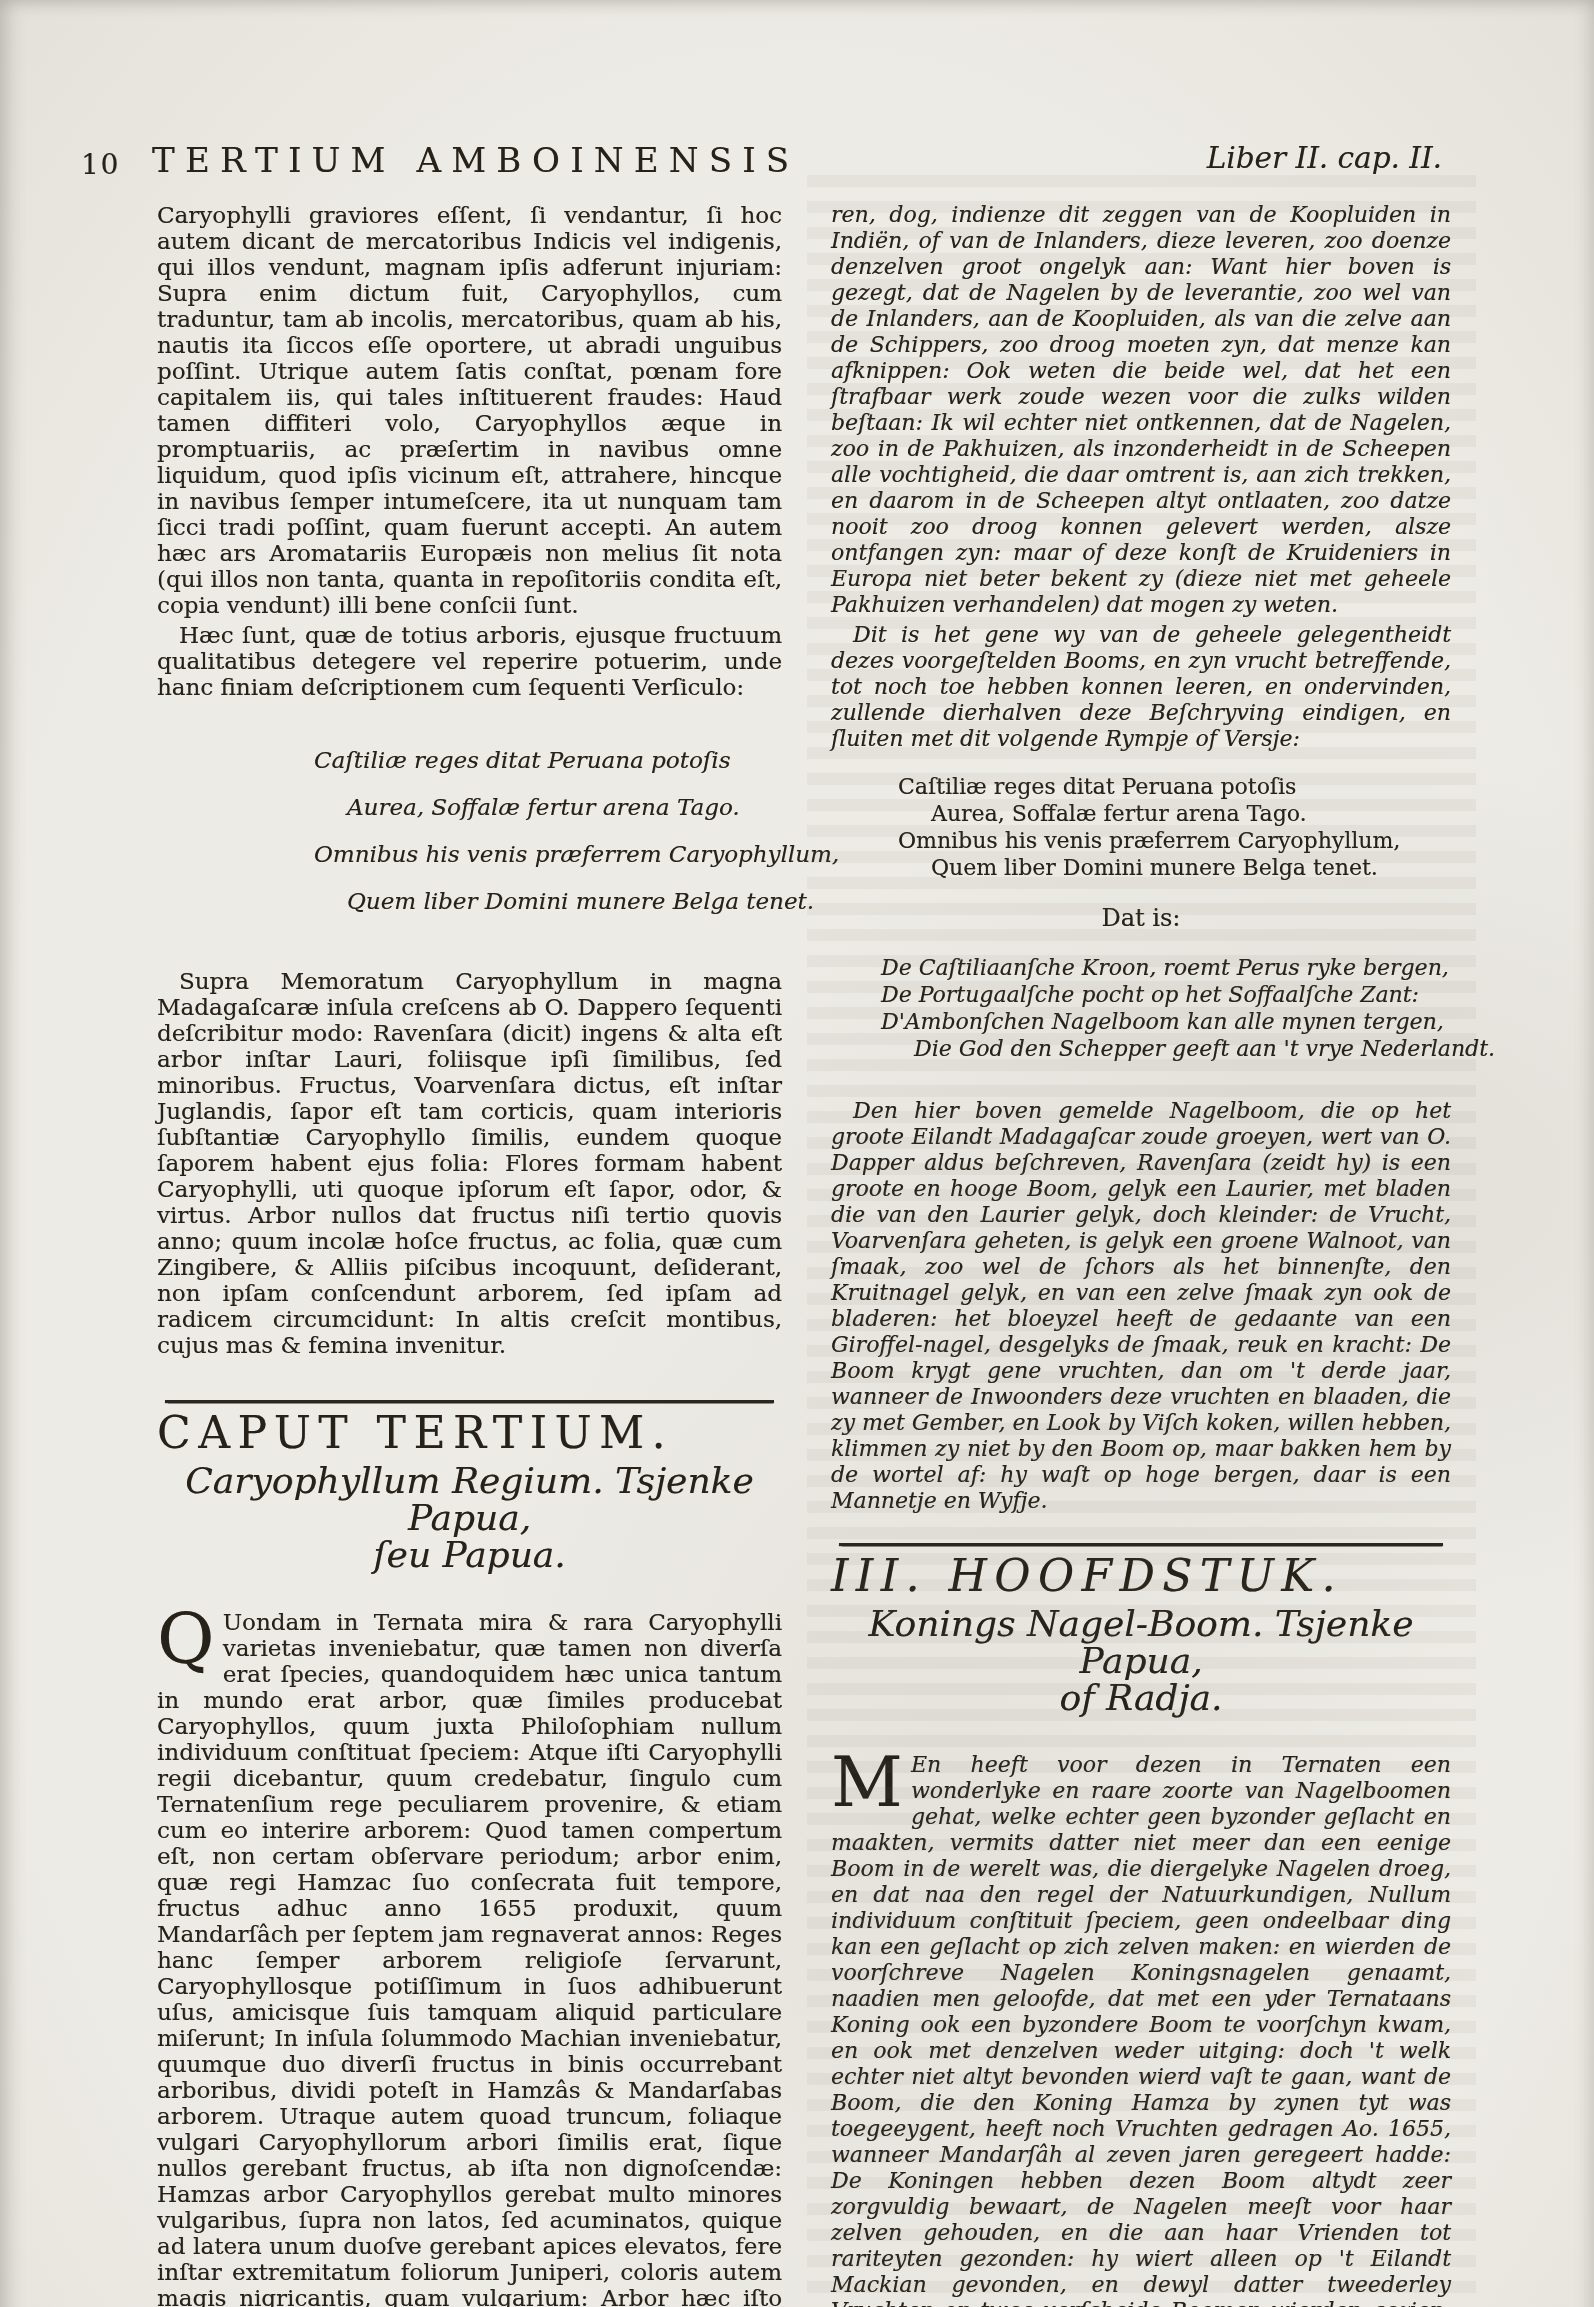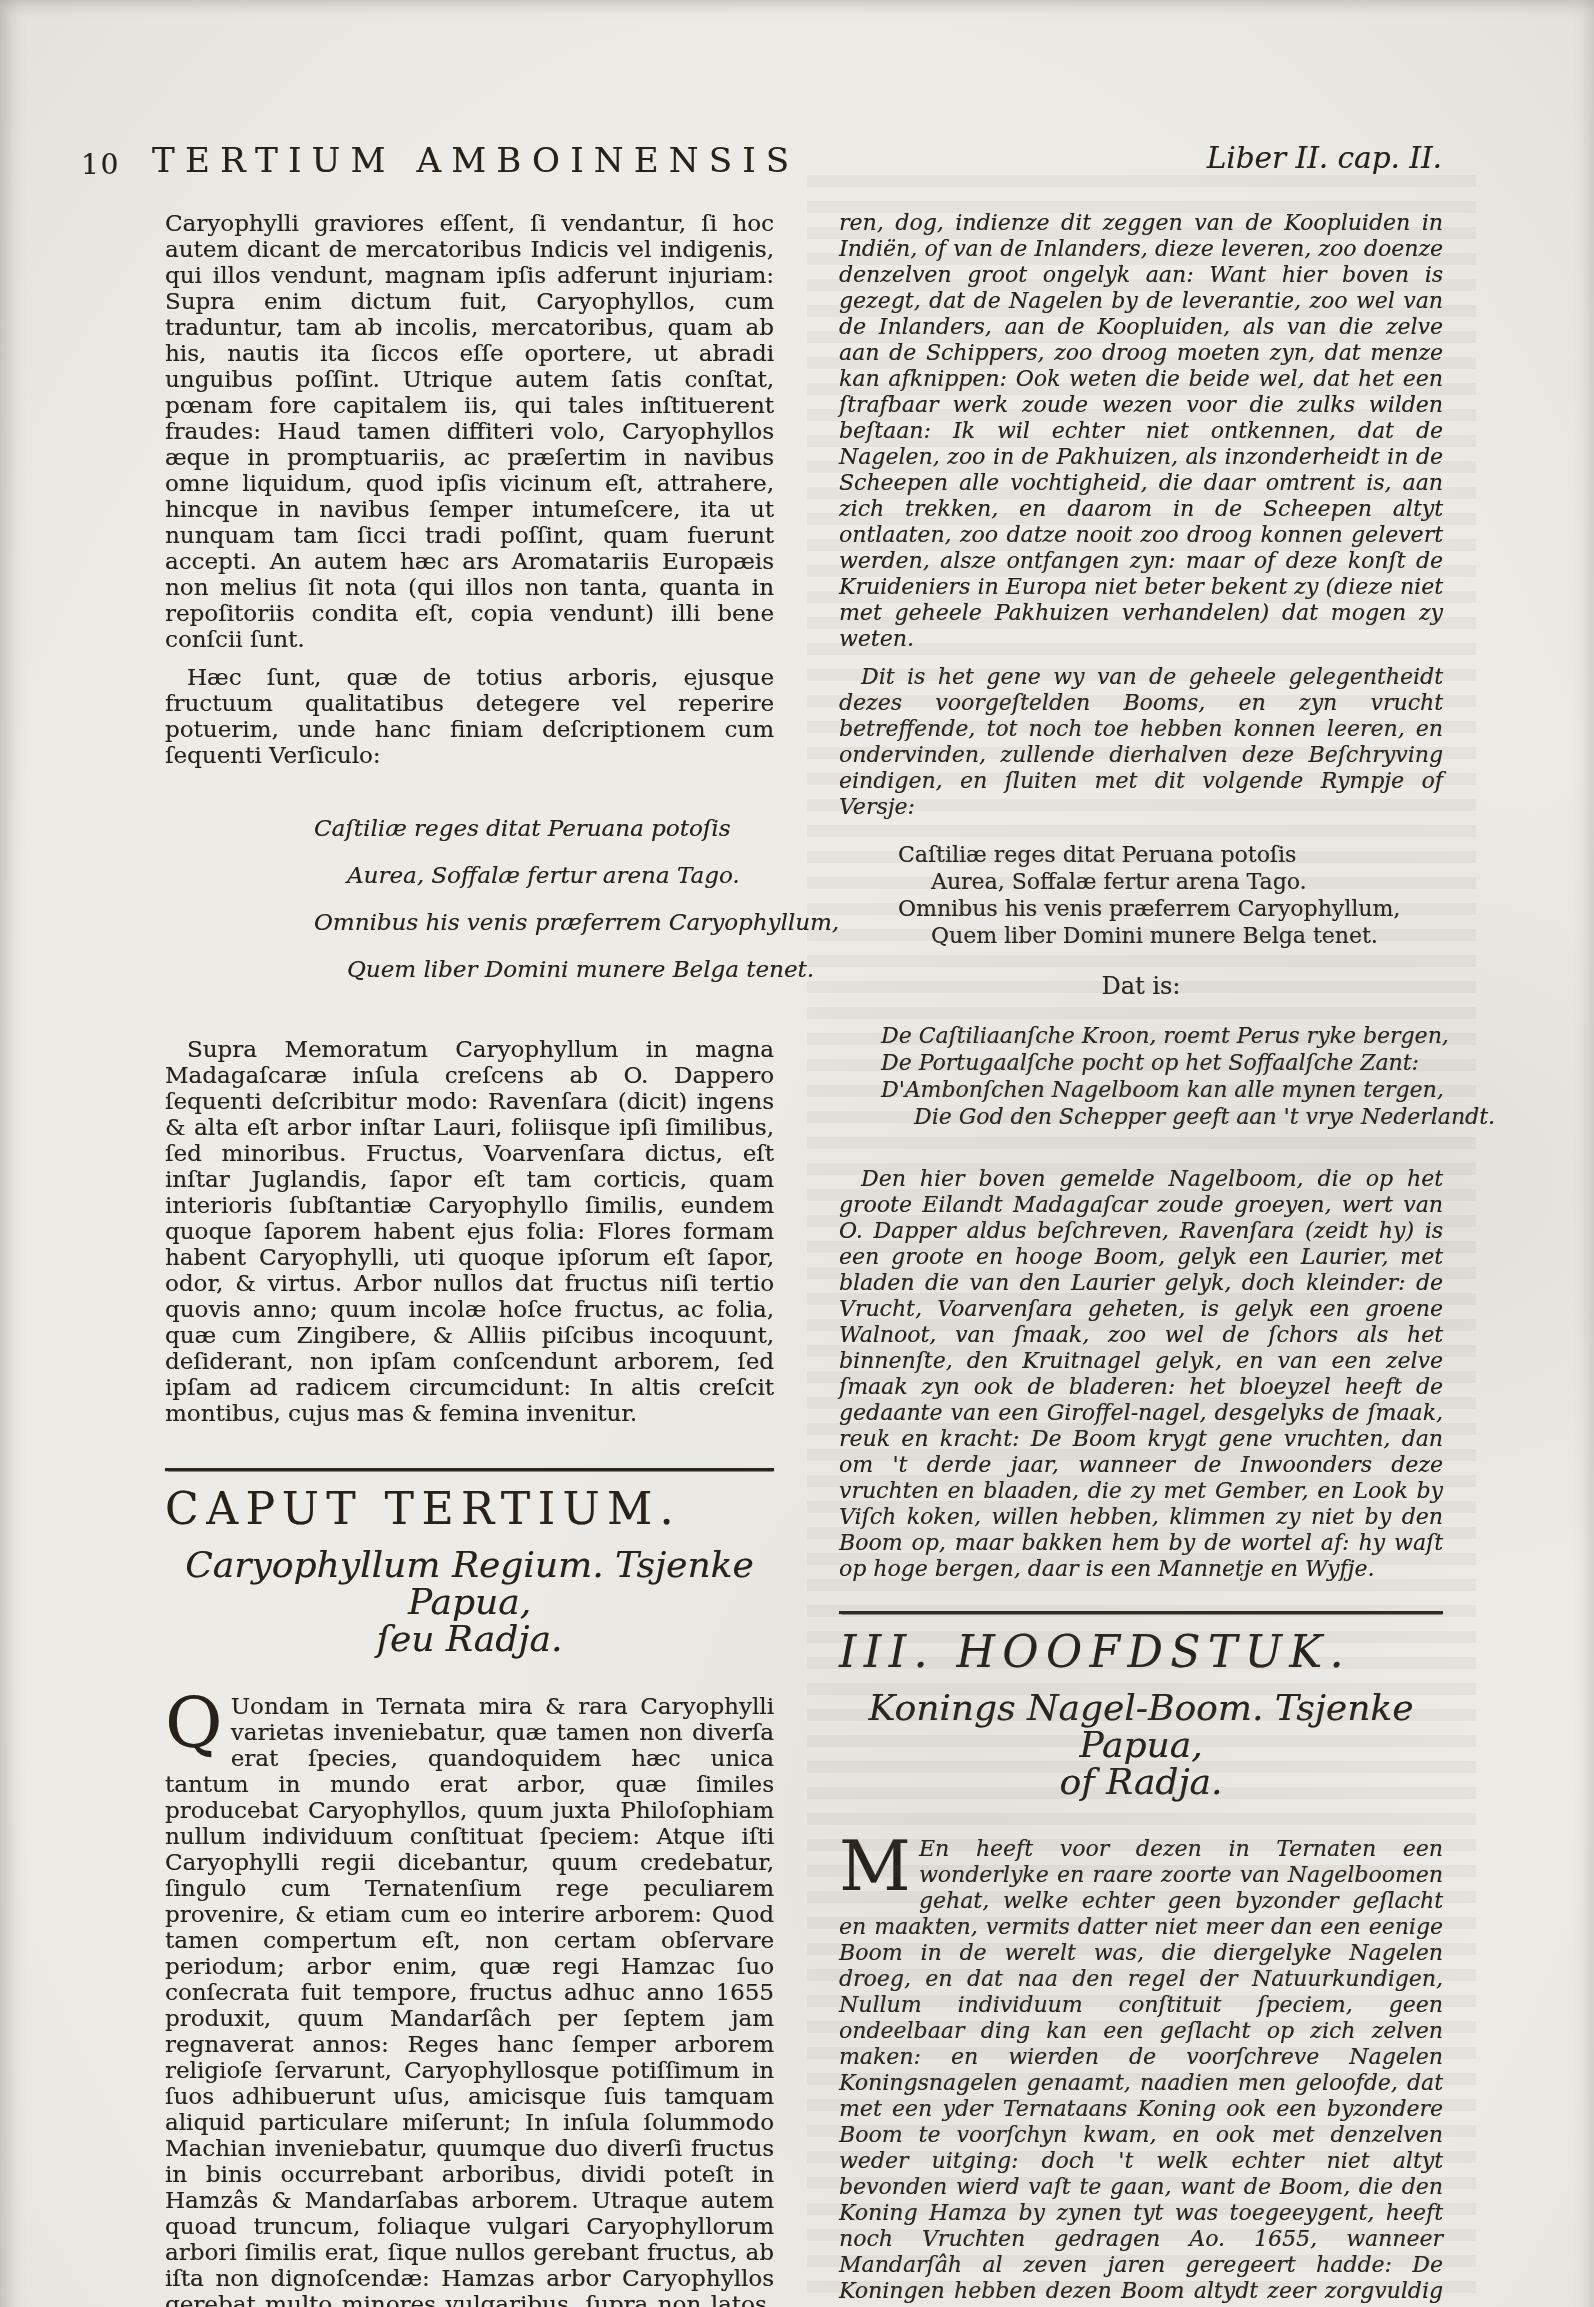--- a/index.html
+++ b/index.html
@@ -26,21 +26,21 @@
     font-size:34px;letter-spacing:0.30em;white-space:nowrap;
   }
   .runsection{
     position:absolute;right:151px;top:9.2px;font-size:29.5px;font-style:italic;white-space:nowrap;
   }
 
   
   .col{position:absolute;top:198px;text-align:justify;}
   .col-left{left:153px;width:633px;font-size:23px;line-height:26px;}
   .col-right{left:827px;width:628px;font-size:22px;line-height:26px;font-style:italic;}
-  .col p{margin:12px;}
+  .col p{margin:4px;}
   .indent{text-indent:22px;}
 
   
   .verse{list-style:none;margin:0;padding:0 0 0 134px;}
   .verse li{white-space:nowrap;margin-left:27px;}
   .verse-left{margin-top:47px;margin-bottom:54px;font-style:italic;}
   .verse-left li{margin-bottom:21px;line-height:26px;}
   .verse-right{margin-top:21px;padding-left:44px;font-style:normal;}
   .verse-right li{line-height:27px;}
   .verse-nl{padding-left:27px;}
@@ -98,21 +98,21 @@
       <li class="v-indent">Quem liber Domini munere Belga tenet.</li>
     </ul>
 
     <p class="indent">Supra Memoratum Caryophyllum in magna Madagaſcaræ inſula creſcens ab O. Dappero ſequenti deſcribitur modo: Ravenſara (dicit) ingens &amp; alta eſt arbor inſtar Lauri, foliisque ipſi ſimilibus, ſed minoribus. Fructus, Voarvenſara dictus, eſt inſtar Juglandis, ſapor eſt tam corticis, quam interioris ſubſtantiæ Caryophyllo ſimilis, eundem quoque ſaporem habent ejus folia: Flores formam habent Caryophylli, uti quoque ipſorum eſt ſapor, odor, &amp; virtus. Arbor nullos dat fructus niſi tertio quovis anno; quum incolæ hoſce fructus, ac folia, quæ cum Zingibere, &amp; Alliis piſcibus incoquunt, deſiderant, non ipſam conſcendunt arborem, ſed ipſam ad radicem circumcidunt: In altis creſcit montibus, cujus mas &amp; femina invenitur.</p>
 
     <hr class="rule">
 
     <p class="chapter">CAPUT TERTIUM.</p>
     <p class="subtitle">
       <span>Caryophyllum Regium. Tsjenke Papua,</span><br>
-      <span>ſeu Radja.</span>
+      <span>ſeu Papua.</span>
     </p>
 
     <p class="dropcap-para">
       <span class="dropcap">Q</span><span>Uondam in Ternata mira &amp; rara Caryophylli varietas inveniebatur, quæ tamen non diverſa erat ſpecies, quandoquidem hæc unica tantum in mundo erat arbor, quæ ſimiles producebat Caryophyllos, quum juxta Philoſophiam nullum individuum conſtituat ſpeciem: Atque iſti Caryophylli regii dicebantur, quum credebatur, ſingulo cum Ternatenſium rege peculiarem provenire, &amp; etiam cum eo interire arborem: Quod tamen compertum eſt, non certam obſervare periodum; arbor enim, quæ regi Hamzac ſuo conſecrata fuit tempore, fructus adhuc anno 1655 produxit, quum Mandarſâch per ſeptem jam regnaverat annos: Reges hanc ſemper arborem religioſe ſervarunt, Caryophyllosque potiſſimum in ſuos adhibuerunt uſus, amicisque ſuis tamquam aliquid particulare miſerunt; In inſula ſolummodo Machian inveniebatur, quumque duo diverſi fructus in binis occurrebant arboribus, dividi poteſt in Hamzâs &amp; Mandarſabas arborem. Utraque autem quoad truncum, foliaque vulgari Caryophyllorum arbori ſimilis erat, ſique nullos gerebant fructus, ab iſta non dignoſcendæ: Hamzas arbor Caryophyllos gerebat multo minores vulgaribus, ſupra non latos, ſed acuminatos, quique ad latera unum duoſve gerebant apices elevatos, fere inſtar extremitatum foliorum Juniperi, coloris autem magis nigricantis, quam vulgarium: Arbor hæc iſto anno interiit, tumque altera iterum propullulabat, tri-</span>
     </p>
 
     <p class="catchword">bus</p>
   </div>
 
   <div class="col col-right">

